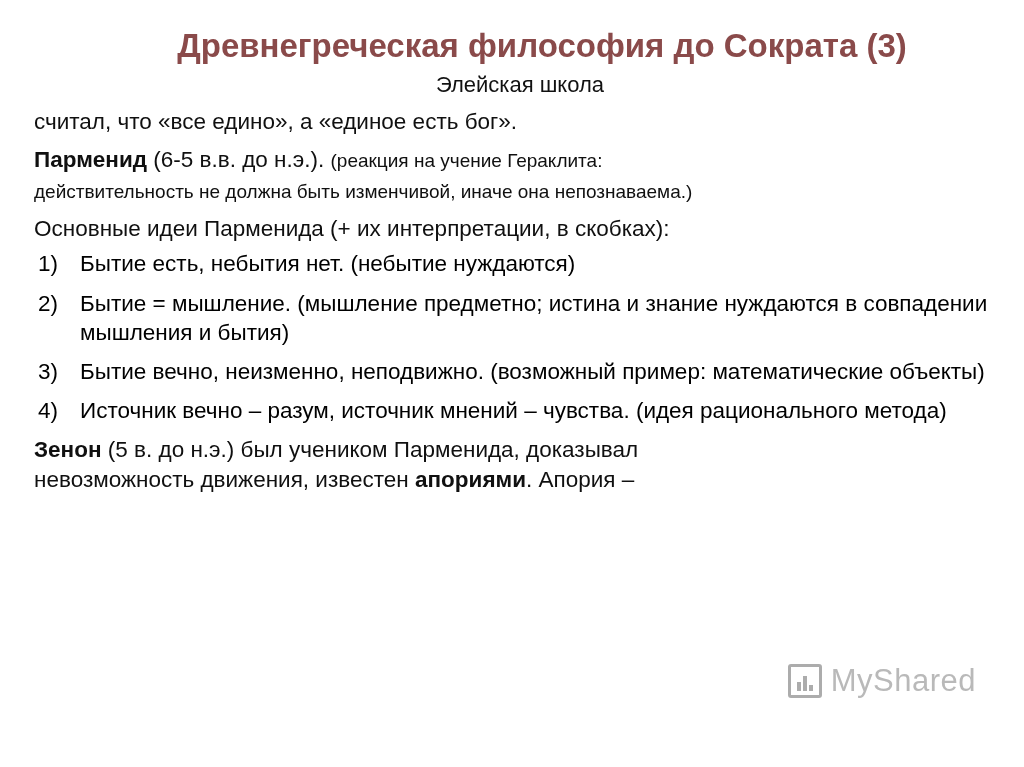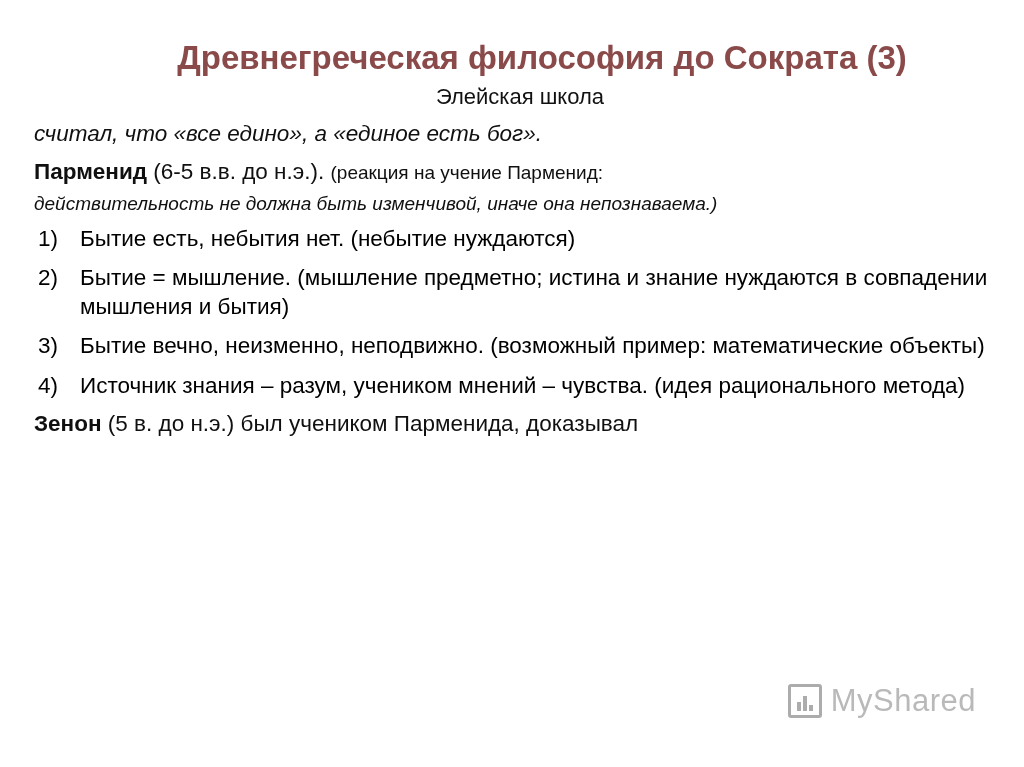--- a/index.html
+++ b/index.html
@@ -17,21 +17,21 @@
   .slide {
     position: relative;
     width: 1024px;
     height: 767px;
     background: #ffffff;
     box-sizing: border-box;
   }
   .content {
     position: absolute;
     left: 34px;
-    top: 40px;
+    top: 28px;
     width: 956px;
   }
   .title {
     text-align: center;
     font-size: 33px;
     font-weight: bold;
     color: #8a4a4a;
     letter-spacing: 0px;
     line-height: 1.1;
     margin: 0 0 8px 0;
@@ -52,21 +52,20 @@
     color: #101010;
   }
   .para .lead {
     font-weight: bold;
   }
   .para .small {
     font-size: 19px;
   }
   .para.tight {
     margin-bottom: 0;
-    font-style: italic;
   }
   .gap-top {
     margin-top: 9px;
   }
   .list {
     margin: 6px 0 0 0;
     padding: 0;
     list-style: none;
   }
   .list li {
@@ -91,21 +90,21 @@
   .closing .para {
     margin-bottom: 1px;
   }
   b.inline {
     font-weight: bold;
   }
   
   .watermark {
     position: absolute;
     right: 48px;
-    bottom: 48px;
+    bottom: 68px;
     display: flex;
     align-items: center;
     gap: 9px;
     opacity: 0.62;
   }
   .watermark .wm-logo {
     width: 34px;
     height: 34px;
     border: 3px solid #7a7a7a;
     border-radius: 3px;
@@ -138,49 +137,53 @@
 <div class="slide">
   <div class="content">
 
     <div class="title">Древнегреческая философия до Сократа (3)</div>
 
     <div class="subtitle">Элейская школа</div>
 
     <p class="para tight">считал, что «все едино», а «единое есть бог».</p>
 
     <p class="para gap-top">
-      <span class="lead">Парменид</span><span> (6-5 в.в. до н.э.). </span><span class="small">(реакция на учение Парменид:</span>
+      <span class="lead">Парменид</span><span> (6-5 в.в. до н.э.). </span><span class="small">(реакция на учение Гераклита:</span>
     </p>
     <p class="para tight">
       <span class="small">действительность не должна быть изменчивой, иначе она непознаваема.)</span>
     </p>
 
+    <p class="para gap-top">Основные идеи Парменида (+ их интерпретации, в скобках):</p>
 
     <ul class="list">
       <li>
         <span class="num">1)</span>
         <span class="txt">Бытие есть, небытия нет. (небытие нуждаются)</span>
       </li>
       <li>
         <span class="num">2)</span>
         <span class="txt">Бытие = мышление. (мышление предметно; истина и знание нуждаются в совпадении мышления и бытия)</span>
       </li>
       <li>
         <span class="num">3)</span>
         <span class="txt">Бытие вечно, неизменно,  неподвижно. (возможный пример: математические объекты)</span>
       </li>
       <li>
         <span class="num">4)</span>
-        <span class="txt">Источник знания – разум, учеником мнений – чувства. (идея рационального метода)</span>
+        <span class="txt">Источник вечно – разум, источник мнений – чувства. (идея рационального метода)</span>
       </li>
     </ul>
 
     <div class="closing">
       <p class="para">
         <span class="lead">Зенон</span><span> (5 в. до н.э.) был учеником Парменида, доказывал</span>
+      </p>
+      <p class="para">
+        <span>невозможность движения, известен </span><b class="inline">апориями</b><span>. Апория –</span>
       </p>
     </div>
 
   </div>
 
   <div class="watermark">
     <span class="wm-logo">
       <i></i>
         <i></i>
         <i></i>

